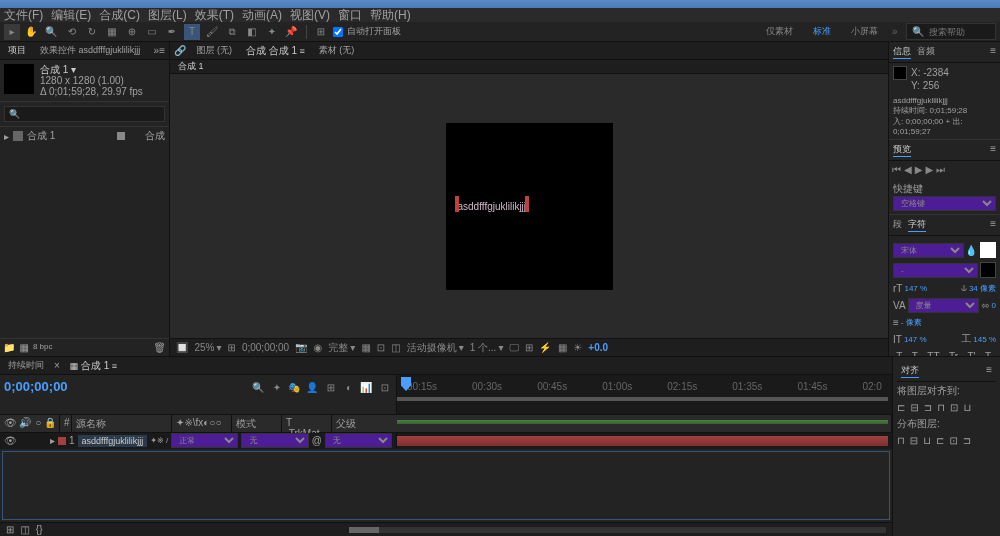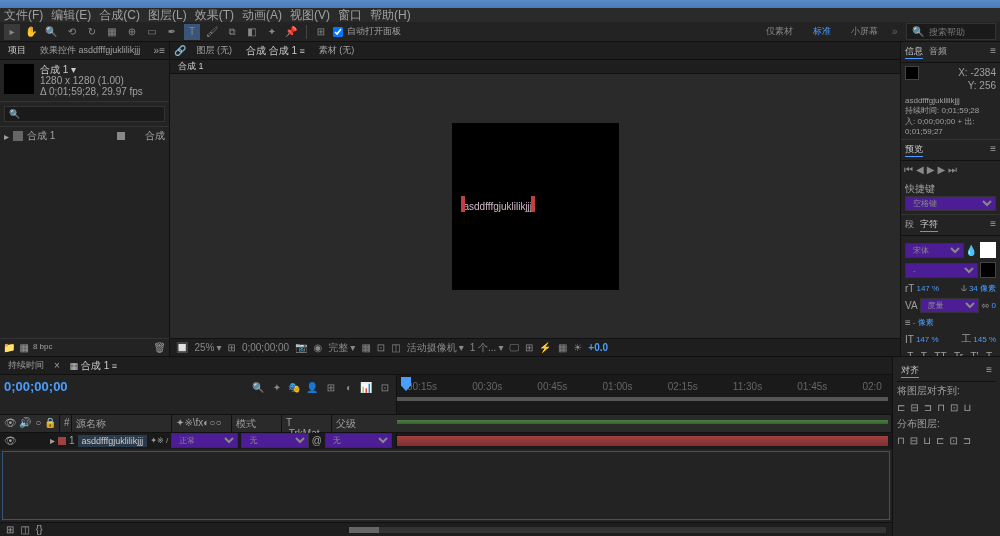--- a/index.html
+++ b/index.html
@@ -35,26 +35,26 @@
 .center-panel { flex: 1; background: #232323; display: flex; flex-direction: column; }
 .panel-tabs2 { height: 18px; background: #1e1e1e; display: flex; align-items: center; padding: 0 4px; gap: 6px; border-bottom: 1px solid #111; }
 .comp-viewer { flex: 1; background: #2a2a2a; display: flex; align-items: center; justify-content: center; position: relative; }
 .comp-canvas { width: 167px; height: 167px; background: #000; display: flex; align-items: center; padding-left: 12px; }
 .comp-text { color: #d0b8c8; font-size: 13px; font-family: serif; position: relative; }
 .comp-text .cursor { position: absolute; left: -3px; top: -2px; width: 4px; height: 16px; background: #c04040; }
 .comp-text .cursor2 { position: absolute; right: -3px; top: -2px; width: 4px; height: 16px; background: #c04040; }
 .viewer-controls { height: 18px; background: #1e1e1e; display: flex; align-items: center; padding: 0 6px; gap: 6px; font-size: 9px; border-top: 1px solid #111; }
 .vc-item { color: #888; display: flex; align-items: center; gap: 2px; }
 .vc-blue { color: #4a9eff; font-weight: bold; }
-.right-panel { width: 100px; background: #232323; border-left: 1px solid #111; display: flex; flex-direction: column; font-size: 9px; overflow: hidden; }
+.right-panel { width: 112px; background: #232323; border-left: 1px solid #111; display: flex; flex-direction: column; font-size: 9px; overflow: hidden; }
 .rp-section { border-bottom: 1px solid #333; padding: 3px 4px; }
 .rp-tabs { display: flex; gap: 6px; padding: 3px 4px; border-bottom: 1px solid #111; }
 .rp-tab { font-size: 9px; cursor: pointer; }
 .rp-tab.active { color: #ccc; border-bottom: 1px solid #4a9eff; }
-.rp-row { display: flex; justify-content: flex-end; padding: 1px 0; font-size: 8px; }
+.rp-row { display: flex; justify-content: flex-start; padding: 1px 0; font-size: 8px; }
 .rp-swatch { width: 14px; height: 14px; background: #000; border: 1px solid #444; }
 .transport { display: flex; gap: 3px; padding: 3px; }
 .transport span { cursor: pointer; color: #888; }
 .char-panel { padding: 4px; }
 .char-row { display: flex; align-items: center; gap: 2px; padding: 2px 0; }
 .char-field { background: #4c1d95; border: 1px solid #333; color: #888; font-size: 8px; padding: 1px 3px; flex: 1; min-width: 0; }
 .char-blue { color: #4a9eff; font-size: 8px; }
 .char-icons { display: flex; gap: 3px; justify-content: space-around; padding: 3px 0; }
 .bottom { display: flex; height: 180px; border-top: 1px solid #111; }
 .timeline { flex: 1; background: #232323; display: flex; flex-direction: column; }
@@ -313,21 +313,21 @@
         </div>
       </div>
       <div class="tl-ruler">
         <div class="playhead"></div>
         <div class="ruler-marks">
           <span>00:15s</span>
           <span>00:30s</span>
           <span>00:45s</span>
           <span>01:00s</span>
           <span>02:15s</span>
-          <span>11:30s</span>
+          <span>01:35s</span>
           <span>01:45s</span>
           <span>02:0</span>
         </div>
         <div style="position:absolute;left:0;right:4px;top:22px;height:4px;background:#555"></div>
       </div>
     </div>
     <div class="tl-cols">
       <div class="tlc" style="width:60px;display:flex;gap:3px">
         <span>👁</span>
         <span>🔊</span>

